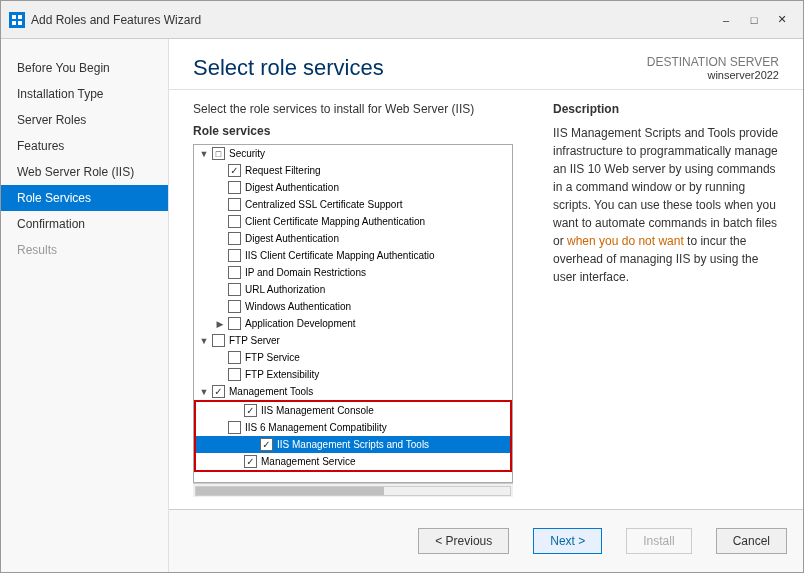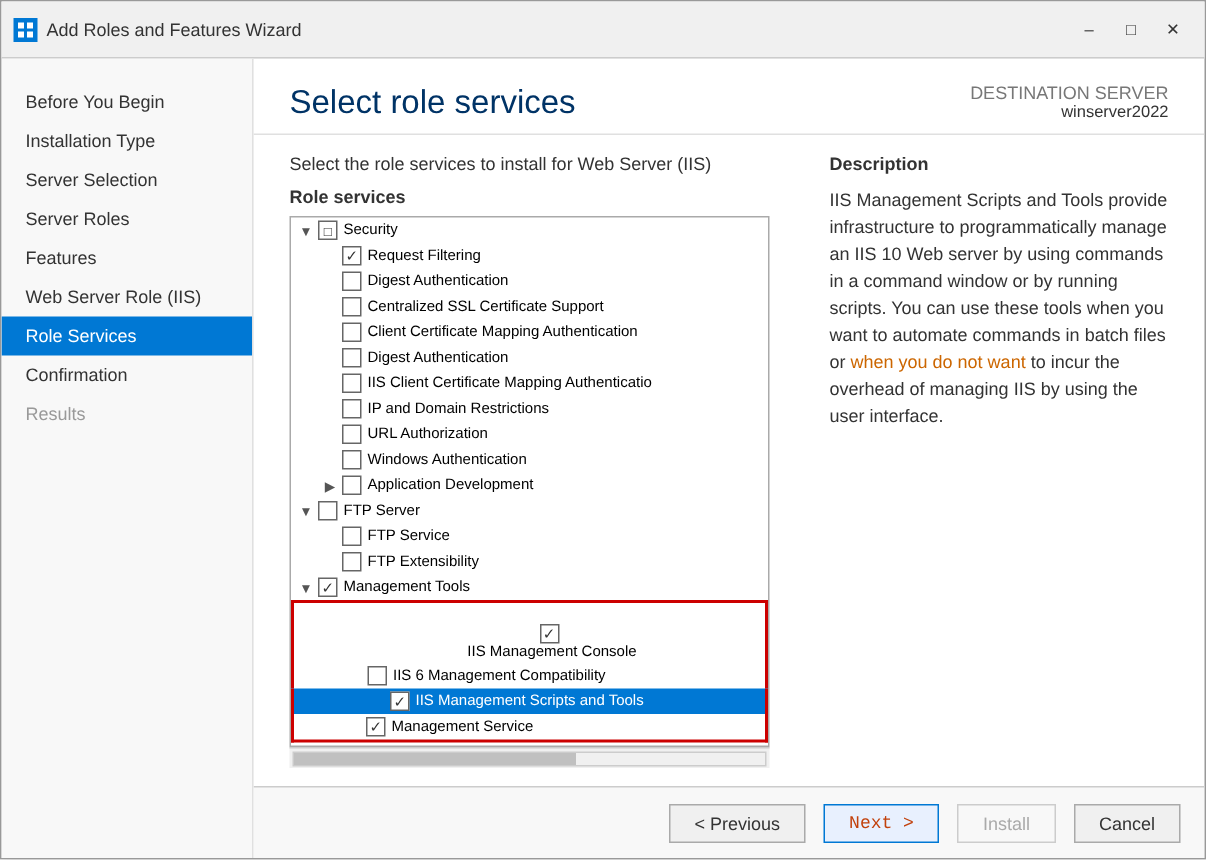--- a/index.html
+++ b/index.html
@@ -241,44 +241,43 @@
       font-size: 12px;
       color: #333;
       line-height: 1.5;
     }
     .desc-highlight {
       color: #cc6600;
     }
 
     
     .footer {
-      height: 48px;
+      height: 63px;
       border-top: 1px solid #ccc;
       display: flex;
       align-items: center;
       justify-content: flex-end;
       padding: 0 16px;
-      gap: 12px;
+      gap: 24px;
       background: #f8f8f8;
       flex-shrink: 0;
     }
     .btn {
       height: 26px;
       padding: 0 16px;
       font-size: 12px;
       border: 1px solid #aaa;
       background: #f0f0f0;
       cursor: pointer;
       color: #333;
     }
     .btn.primary {
       background: #e8f0fe;
       border-color: #0078d4;
-      color: #c2410c;
-      font-family: Liberation Mono, monospace;
+      color: #0369a1;
     }
     .btn:disabled, .btn.disabled {
       color: #aaa;
       border-color: #ccc;
       background: #f8f8f8;
       cursor: default;
     }
   </style>
 </head>
 <body>
@@ -300,21 +299,20 @@
       <button class="title-btn">□</button>
       <button class="title-btn close">✕</button>
     </div>
   </div>
 
   <div class="content-area">
 
     <div class="sidebar">
       <div class="sidebar-item">Before You Begin</div>
       <div class="sidebar-item">Installation Type</div>
-      <div class="sidebar-item">Server Selection</div>
       <div class="sidebar-item">Server Roles</div>
       <div class="sidebar-item">Features</div>
       <div class="sidebar-item">Web Server Role (IIS)</div>
       <div class="sidebar-item active">Role Services</div>
       <div class="sidebar-item">Confirmation</div>
       <div class="sidebar-item disabled">Results</div>
     </div>
 
     <div class="main">
 
@@ -403,26 +401,26 @@
               <span class="expand-icon"></span>
               <span class="checkbox"></span>
               <span class="tree-label">FTP Extensibility</span>
             </div>
 
             <div class="tree-item indent-0">
               <span class="expand-icon">▼</span>
               <span class="checkbox checked"></span>
               <span class="tree-label">Management Tools</span>
             </div>
-            <div class="tree-item indent-1" style="border-top: 2px solid #cc0000; border-left: 2px solid #cc0000; border-right: 2px solid #cc0000; padding-left: 34px; flex-direction: column;">
+            <div class="tree-item indent-1" style="border-top: 2px solid #cc0000; border-left: 2px solid #cc0000; border-right: 2px solid #cc0000; padding-left: 34px;">
               <span class="expand-icon"></span>
               <span class="checkbox checked"></span>
               <span class="tree-label">IIS Management Console</span>
             </div>
-            <div class="tree-item indent-1" style="border-left: 2px solid #cc0000; border-right: 2px solid #cc0000; padding-left: 35px;">
+            <div class="tree-item indent-1" style="border-left: 2px solid #cc0000; border-right: 2px solid #cc0000; padding-left: 18px;">
               <span class="expand-icon"></span>
               <span class="checkbox"></span>
               <span class="tree-label">IIS 6 Management Compatibility</span>
             </div>
             <div class="tree-item indent-1 selected" style="border-left: 2px solid #cc0000; border-right: 2px solid #cc0000; padding-left: 50px;">
               <span class="expand-icon"></span>
               <span class="checkbox checked"></span>
               <span class="tree-label">IIS Management Scripts and Tools</span>
             </div>
             <div class="tree-item indent-1" style="border-bottom: 2px solid #cc0000; border-left: 2px solid #cc0000; border-right: 2px solid #cc0000; padding-left: 34px;">

